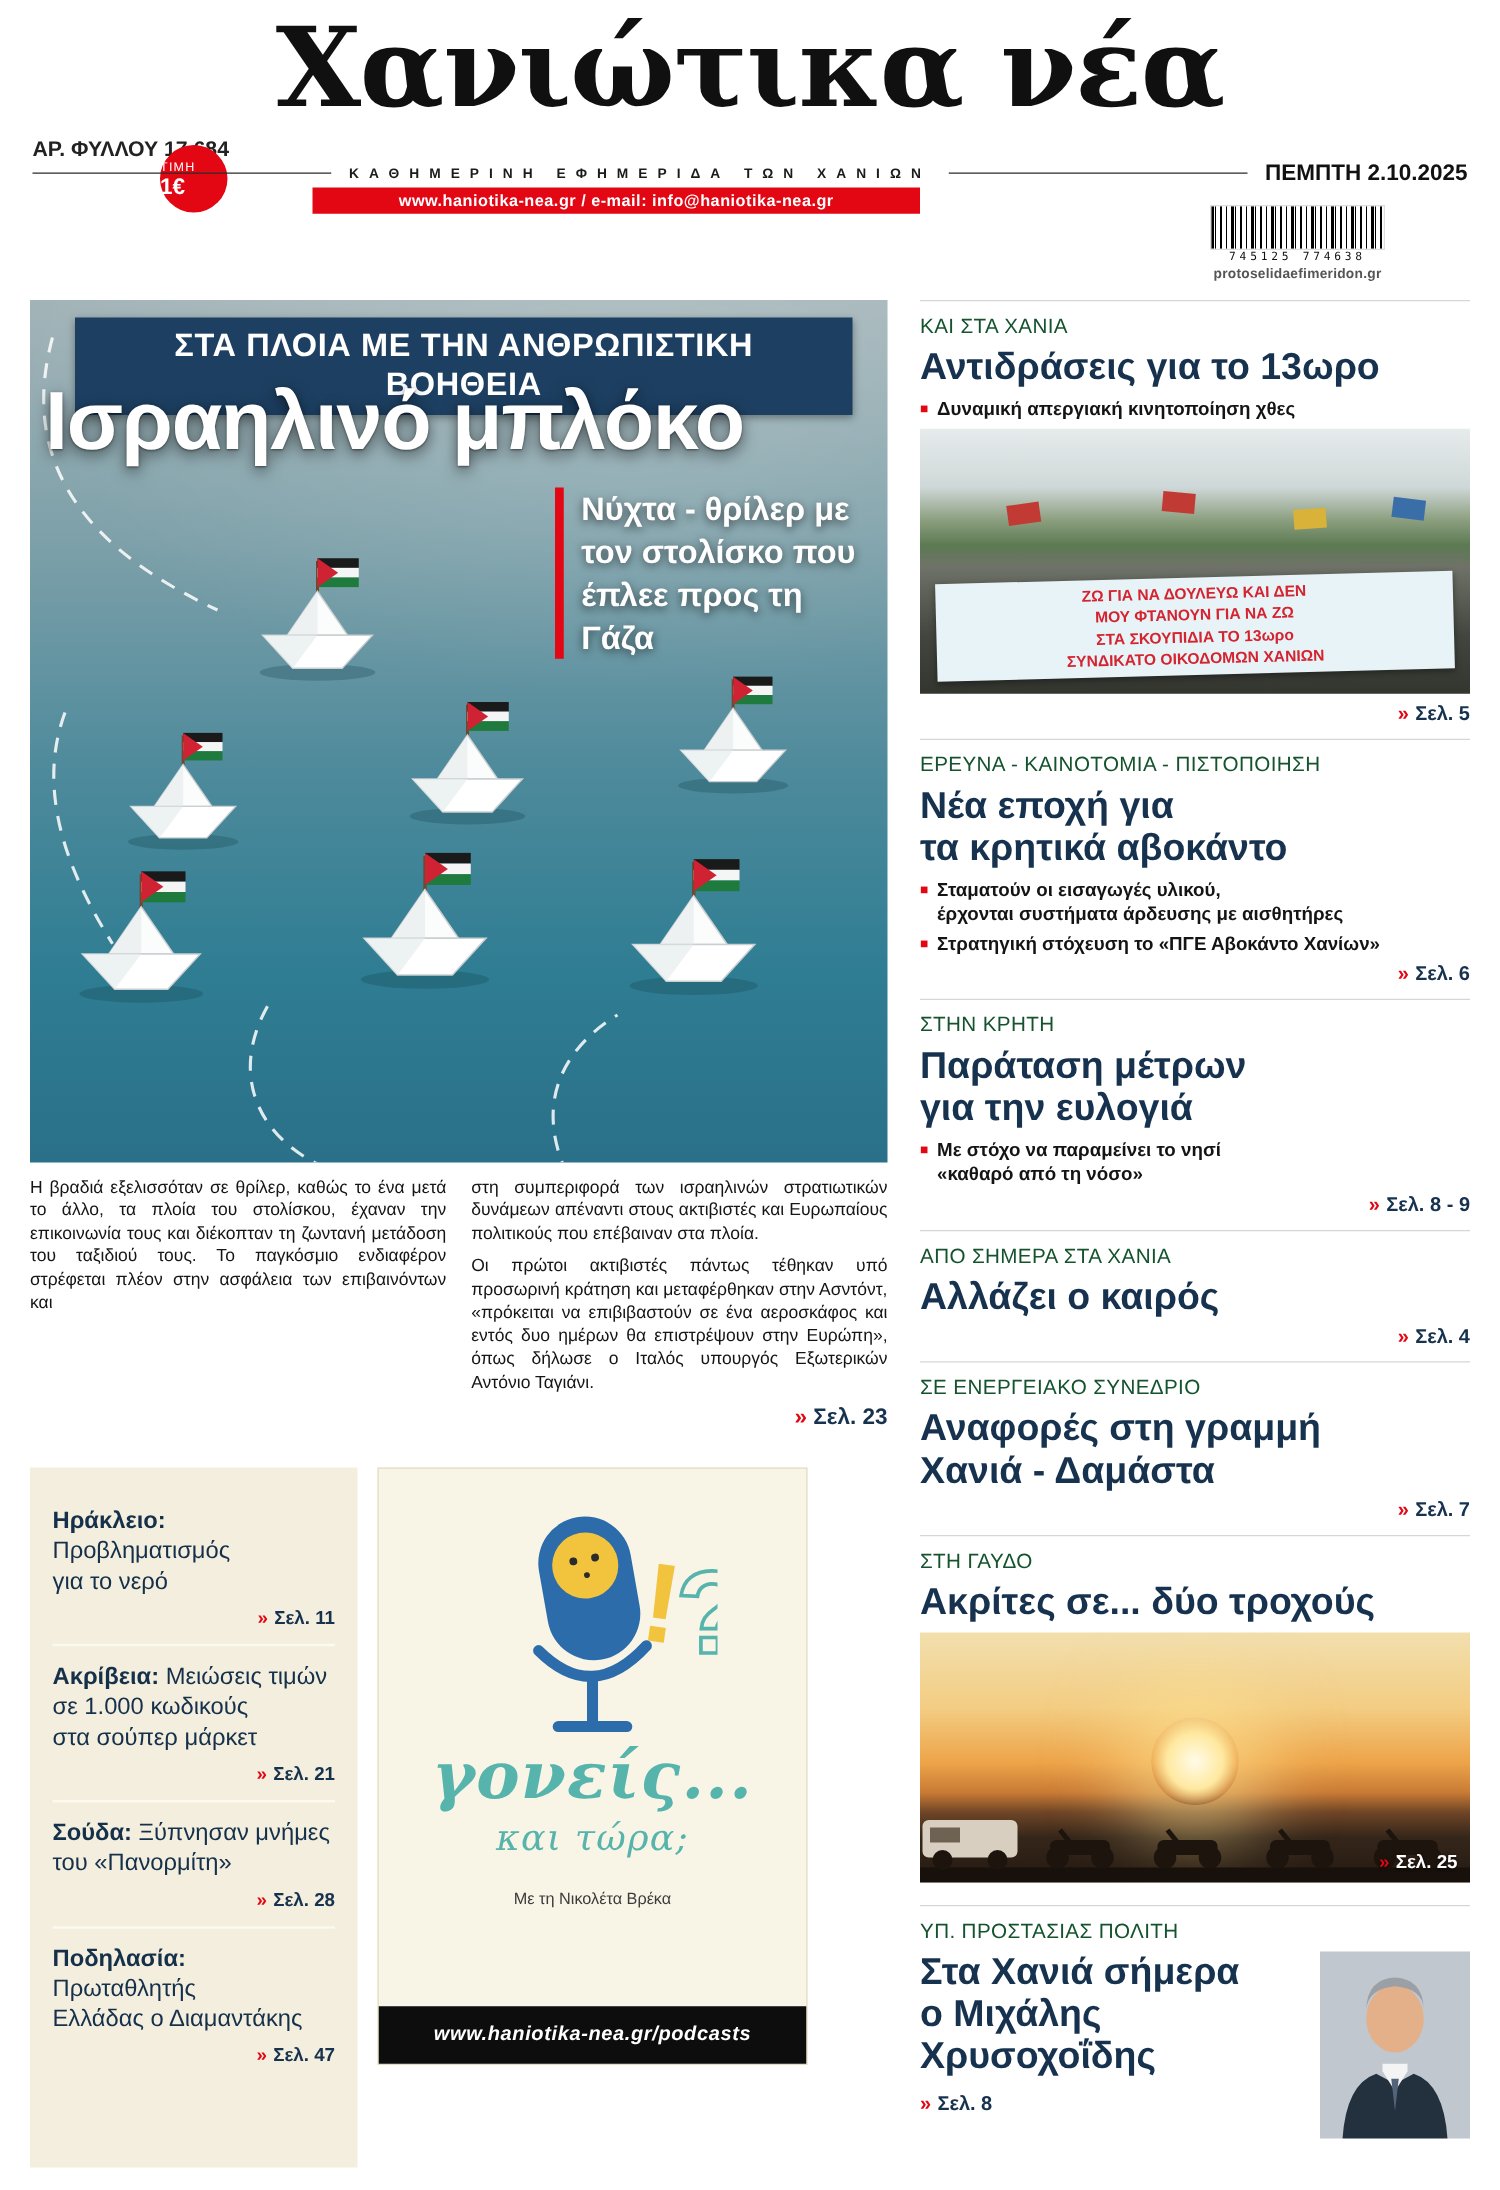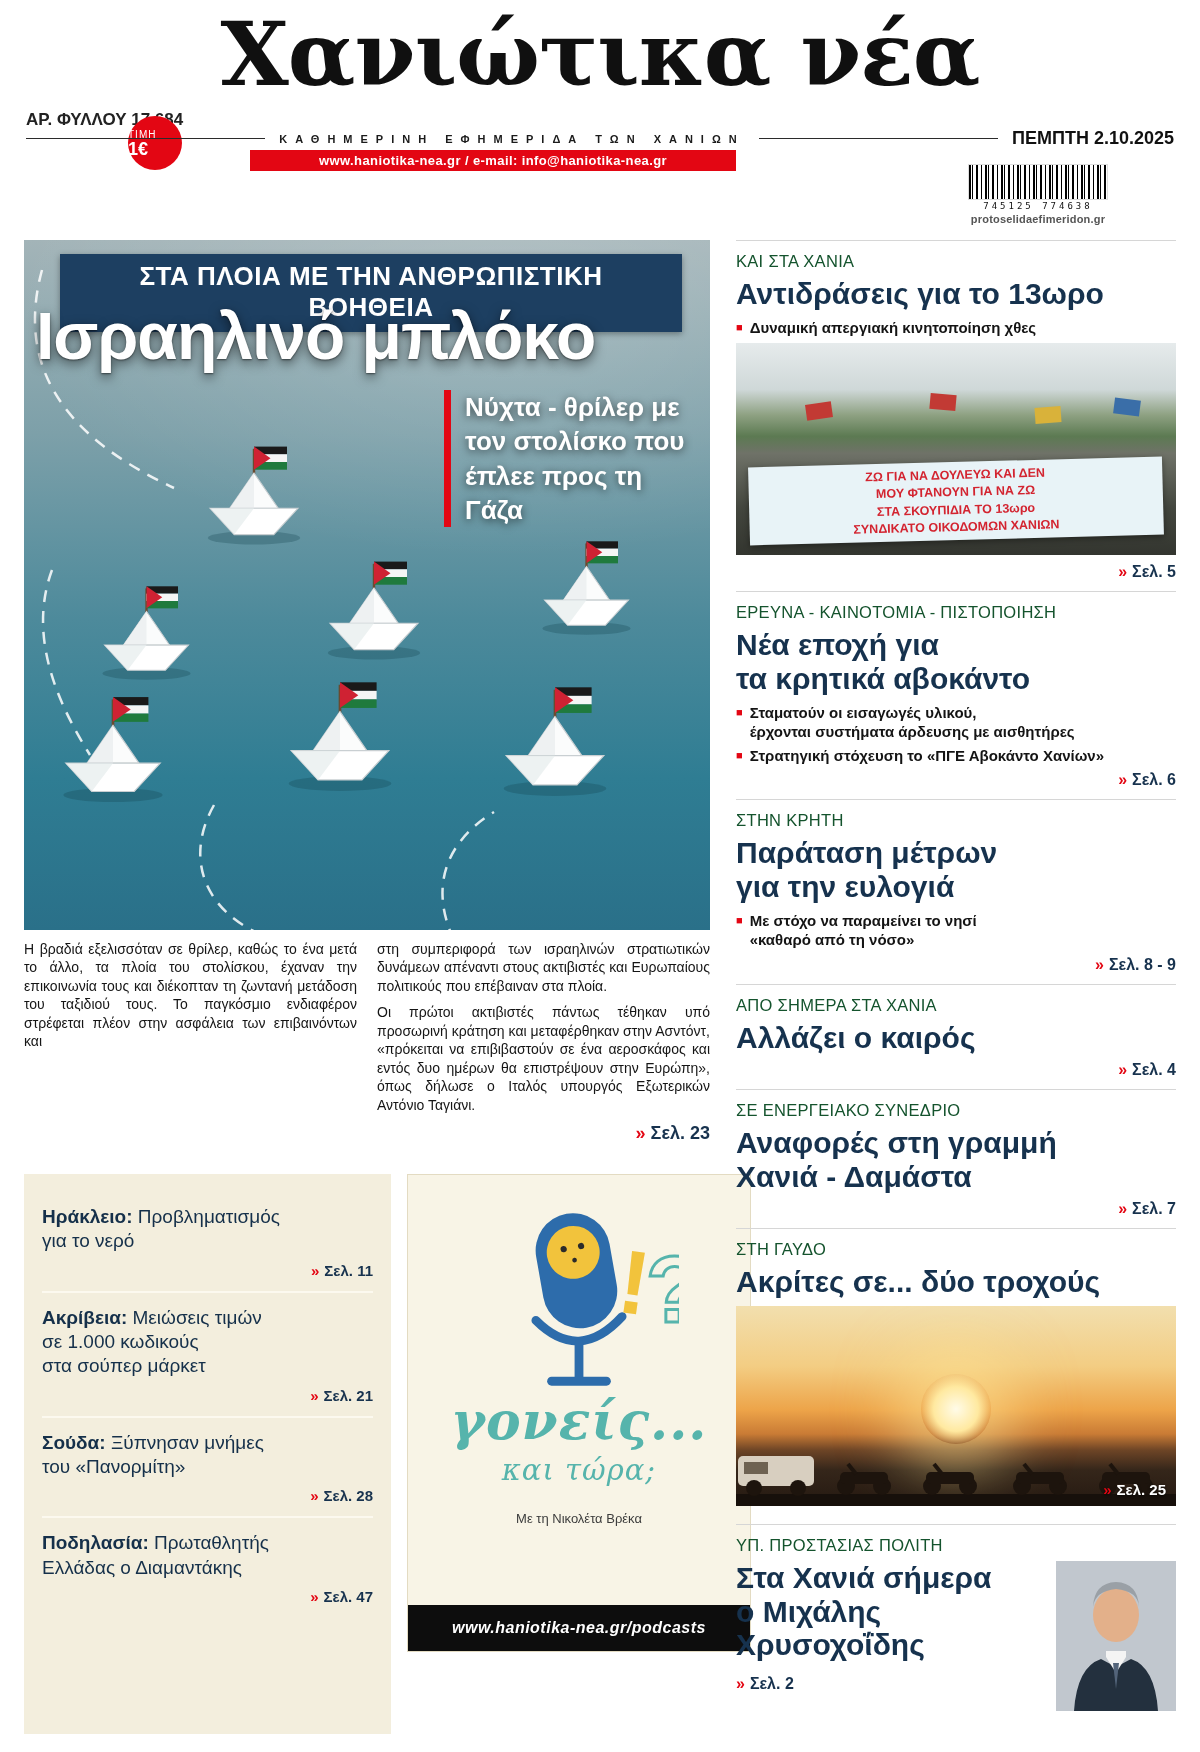--- a/index.html
+++ b/index.html
@@ -82,21 +82,21 @@
   .lead-body p { margin:0 0 8px; }
   .lead-par { font-weight:700; }
   .body-pageref { text-align:right; font-size:18px; margin-top:4px; }
   .body-pageref b { color:#17324e; }
 
   .chev { color:#e30613; font-weight:700; margin-right:5px; }
 
   
   .bottom-strip { display:flex; gap:16px; margin-top:12px; height:560px; }
   .briefs {
-    width:367px; flex:none; background:#f3eedd; padding:18px 18px 10px; height:100%;
+    width:262px; flex:none; background:#f3eedd; padding:18px 18px 10px; height:100%;
   }
   .brief { padding:13px 0 12px; }
   .brief + .brief { border-top:2px solid #fcf9ef; }
   .brief-head { font-size:19px; color:#15304a; line-height:1.28; margin-bottom:8px; }
   .brief-head b { font-weight:700; }
   .brief-head .bt { white-space:pre-line; }
   .brief-page { text-align:right; font-size:15px; }
   .brief-page b { color:#17324e; }
 
   .podcast-ad {
@@ -414,21 +414,21 @@
       </section>
 
       <section class="side-section">
         <div class="side-kicker">ΥΠ. ΠΡΟΣΤΑΣΙΑΣ ΠΟΛΙΤΗ</div>
         <div class="s7-row">
           <div class="s7-left">
             <h2 class="side-head">Στα Χανιά σήμερα
 ο Μιχάλης
 Χρυσοχοΐδης</h2>
             <div class="side-pageref" style="text-align:left; margin-top:6px;">
-              <span class="chev">»</span><b>Σελ. 2</b>
+              <span class="chev">»</span><b>Σελ. 8</b>
             </div>
           </div>
           <div class="portrait">
             <svg width="120" height="150" viewBox="0 0 120 150">
               <rect width="120" height="150" fill="#c7ccd2"></rect>
               <rect width="120" height="150" fill="#b9c0c7" opacity="0.4"></rect>
               <ellipse cx="60" cy="54" rx="23" ry="27" fill="#e3b08a"></ellipse>
               <path d="M37 46 Q38 22 60 21 Q82 22 83 46 Q82 30 60 28 Q39 30 37 46 Z" fill="#9aa0a6"></path>
               <path d="M18 150 Q21 106 45 98 L60 106 L75 98 Q99 106 102 150 Z" fill="#23303e"></path>
               <path d="M50 96 L60 112 L70 96 L70 90 L50 90 Z" fill="#f4f4f4"></path>

